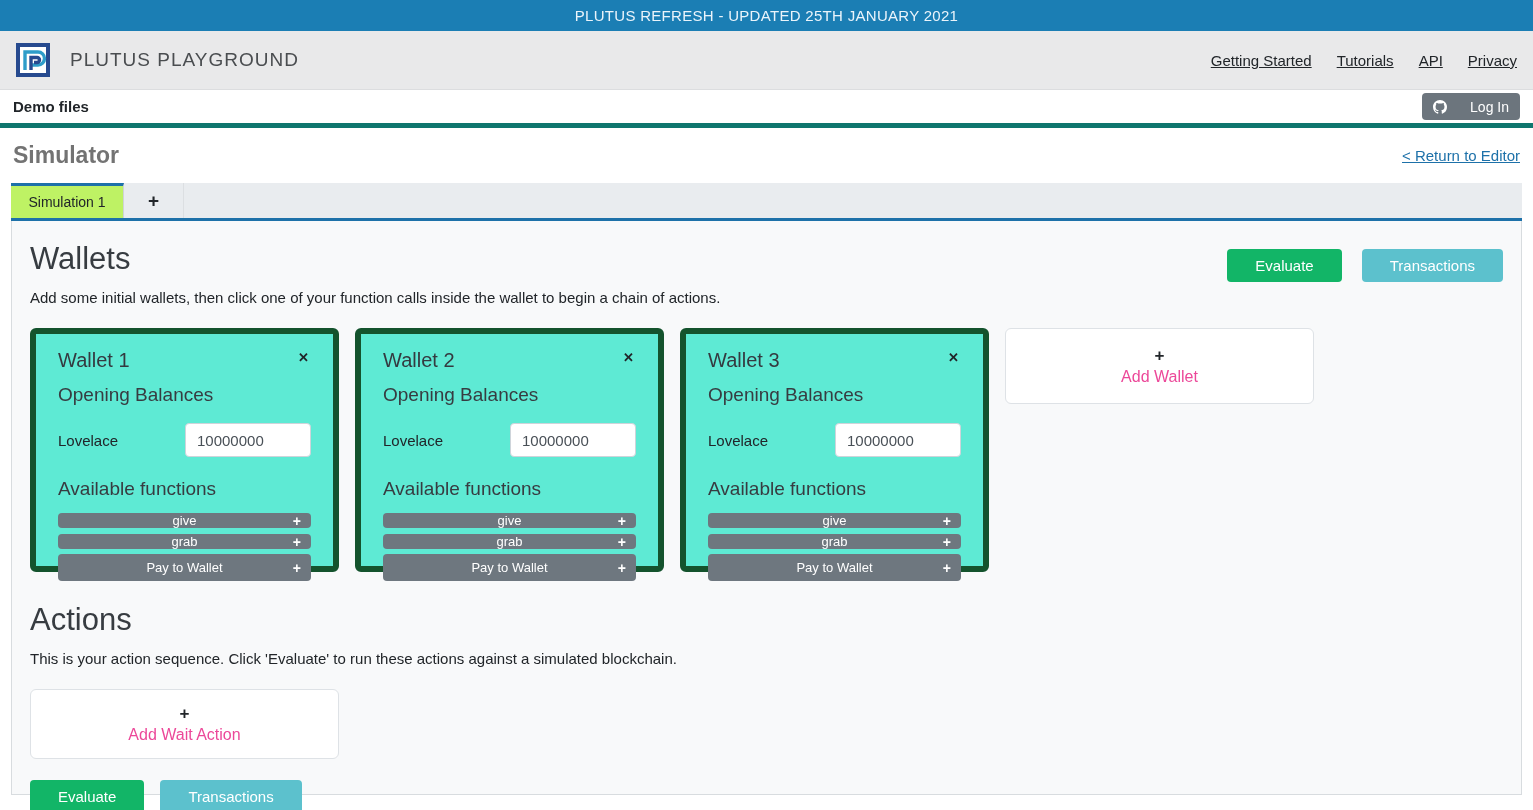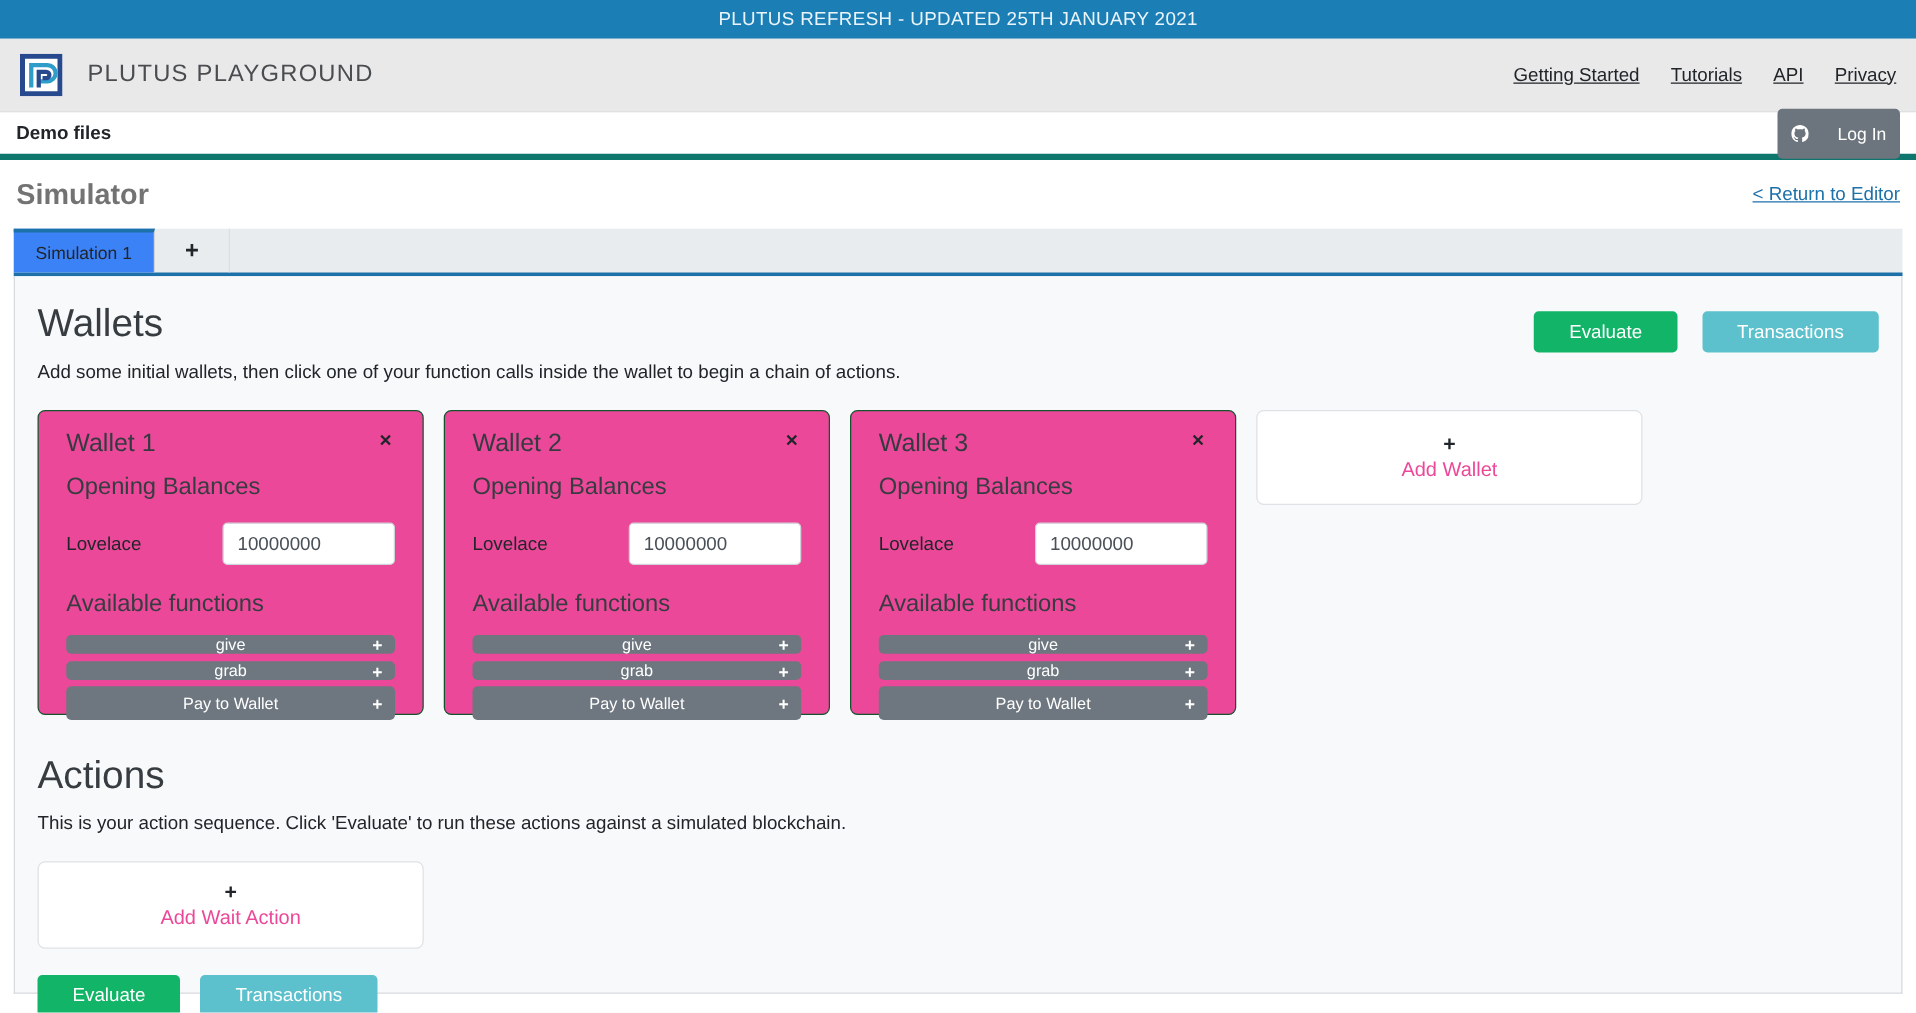--- a/index.html
+++ b/index.html
@@ -63,21 +63,21 @@
   }
   .nav-label { font-size: 15px; font-weight: bold; color: #212529; }
   .nav-links { display: flex; align-items: center; gap: 27px; margin-left: 30px; }
   .nav-links a { color: #6c757d; font-size: 15px; text-decoration: underline; }
   .login-btn {
     margin-left: auto;
     background: #6c757d;
     color: #ffffff;
     border: none;
     border-radius: 4px;
-    height: 40px;
+    height: 27px;
     padding: 0 11px;
     font-size: 14px;
     display: inline-flex;
     align-items: center;
     gap: 23px;
     font-family: inherit;
     cursor: pointer;
   }
   .login-btn svg { width: 14px; height: 14px; fill: #ffffff; }
 
@@ -97,21 +97,21 @@
   .tab-bar {
     margin: 0 11px;
     height: 38px;
     background: #e9ecef;
     border-bottom: 3px solid #1d71a9;
     display: flex;
     align-items: stretch;
   }
   .tab-active {
     width: 113px;
-    background: #3b82f6;
+    background: #bef264;
     border-top: 3px solid #1d71a9;
     border-right: 1px solid #cfd3d7;
     display: flex;
     align-items: center;
     justify-content: center;
     font-size: 14px;
     color: #212529;
     cursor: pointer;
   }
   .tab-add {
@@ -159,40 +159,40 @@
     cursor: pointer;
   }
   .btn-green { background: #12b567; }
   .btn-teal  { background: #5cc1cd; }
 
   
   .wallet-row { display: flex; gap: 16px; margin-bottom: 30px; align-items: flex-start; }
   .wallet-card {
     width: 309px;
     height: 244px;
-    background: #ec4899;
-    border: 1px solid #14532d;
+    background: #5eead4;
+    border: 6px solid #14532d;
     border-radius: 6px;
     padding: 15px 22px;
   }
   .wallet-card-header { display: flex; justify-content: space-between; align-items: flex-start; }
   .wallet-title { font-size: 20px; font-weight: 400; color: #343a40; }
   .wallet-close {
     background: none; border: none; cursor: pointer;
     font-size: 13px; font-weight: bold; color: #212529; padding: 2px;
     line-height: 1;
   }
   .sub-heading { font-size: 19px; font-weight: 400; color: #373c41; margin-top: 12px; }
   .balance-row {
     display: flex; align-items: center; justify-content: space-between;
     margin-top: 17px;
   }
   .balance-label { font-size: 15px; color: #212529; }
   .balance-input {
-    width: 138px; height: 34px;
+    width: 126px; height: 34px;
     border: 1px solid #ced4da; border-radius: 4px;
     padding: 0 11px;
     font-size: 15px; color: #495057;
     font-family: inherit;
     background: #ffffff;
   }
   .fn-heading { margin-top: 21px; }
   .fn-grid { margin-top: 13px; }
   .fn-row { display: flex; gap: 6px; flex-direction: column; }
   .fn-btn {

